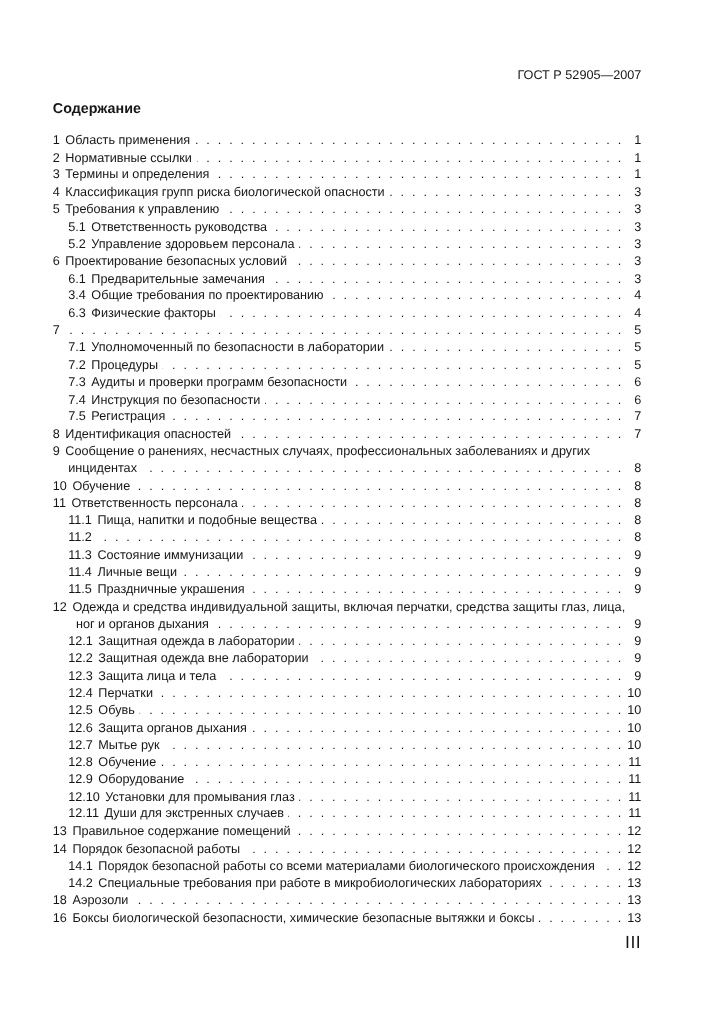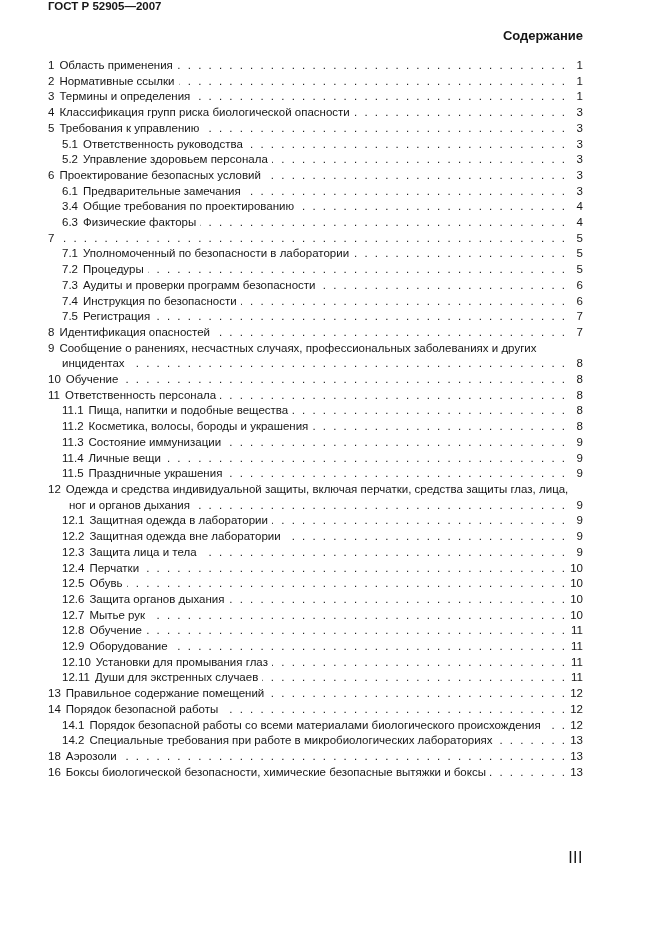--- a/index.html
+++ b/index.html
@@ -3,26 +3,26 @@
 <meta charset="utf-8">
 <style>
   html,body{margin:0;padding:0;background:#ffffff;}
   .page{
     width:661px;height:936px;box-sizing:border-box;position:relative;
     background:#ffffff;color:#161616;
     font-family:"Liberation Sans", sans-serif;
     overflow:hidden;
   }
   .header{
-    margin:0 78px 0 48px;
-    text-align:left;font-size:11.5px;font-weight:bold;
+    padding-top:63px;margin:0 78px 0 48px;
+    text-align:right;font-size:11.5px;font-weight:normal;
   }
   .doc-title{
     margin:16px 78px 0 48px;
-    text-align:right;font-size:13px;font-weight:bold;
+    text-align:left;font-size:13px;font-weight:bold;
   }
   .toc{
     margin:15px 78px 0 48px;
     font-size:11.5px;line-height:15.7px;
   }
   .toc-entry{display:block;}
   .toc-entry.lvl2{padding-left:14px;}
   .line{display:flex;align-items:baseline;}
   .num{margin-right:5px;white-space:pre;}
   .ttl{white-space:nowrap;}
@@ -221,21 +221,20 @@
         <div class="line">
           <span class="num">11.1</span>
           <span class="ttl">Пища, напитки и подобные вещества</span>
           <span class="leader"></span>
           <span class="pnum">8</span>
         </div>
       </div>
       <div class="toc-entry lvl2">
         <div class="line">
           <span class="num">11.2</span>
-          <span class="ttl">Косметика, волосы, бороды и украшения</span>
           <span class="leader"></span>
           <span class="pnum">8</span>
         </div>
       </div>
       <div class="toc-entry lvl2">
         <div class="line">
           <span class="num">11.3</span>
           <span class="ttl">Состояние иммунизации</span>
           <span class="leader"></span>
           <span class="pnum">9</span>

